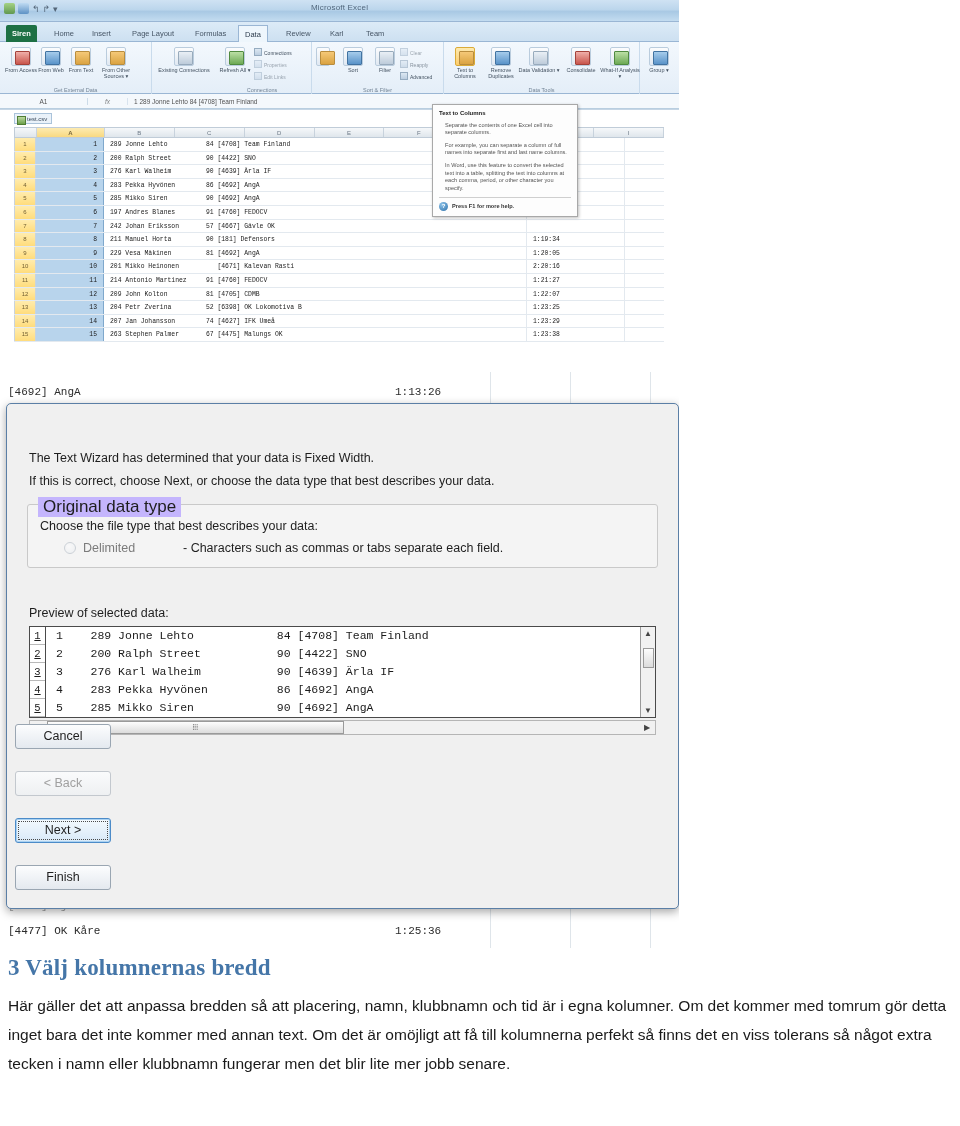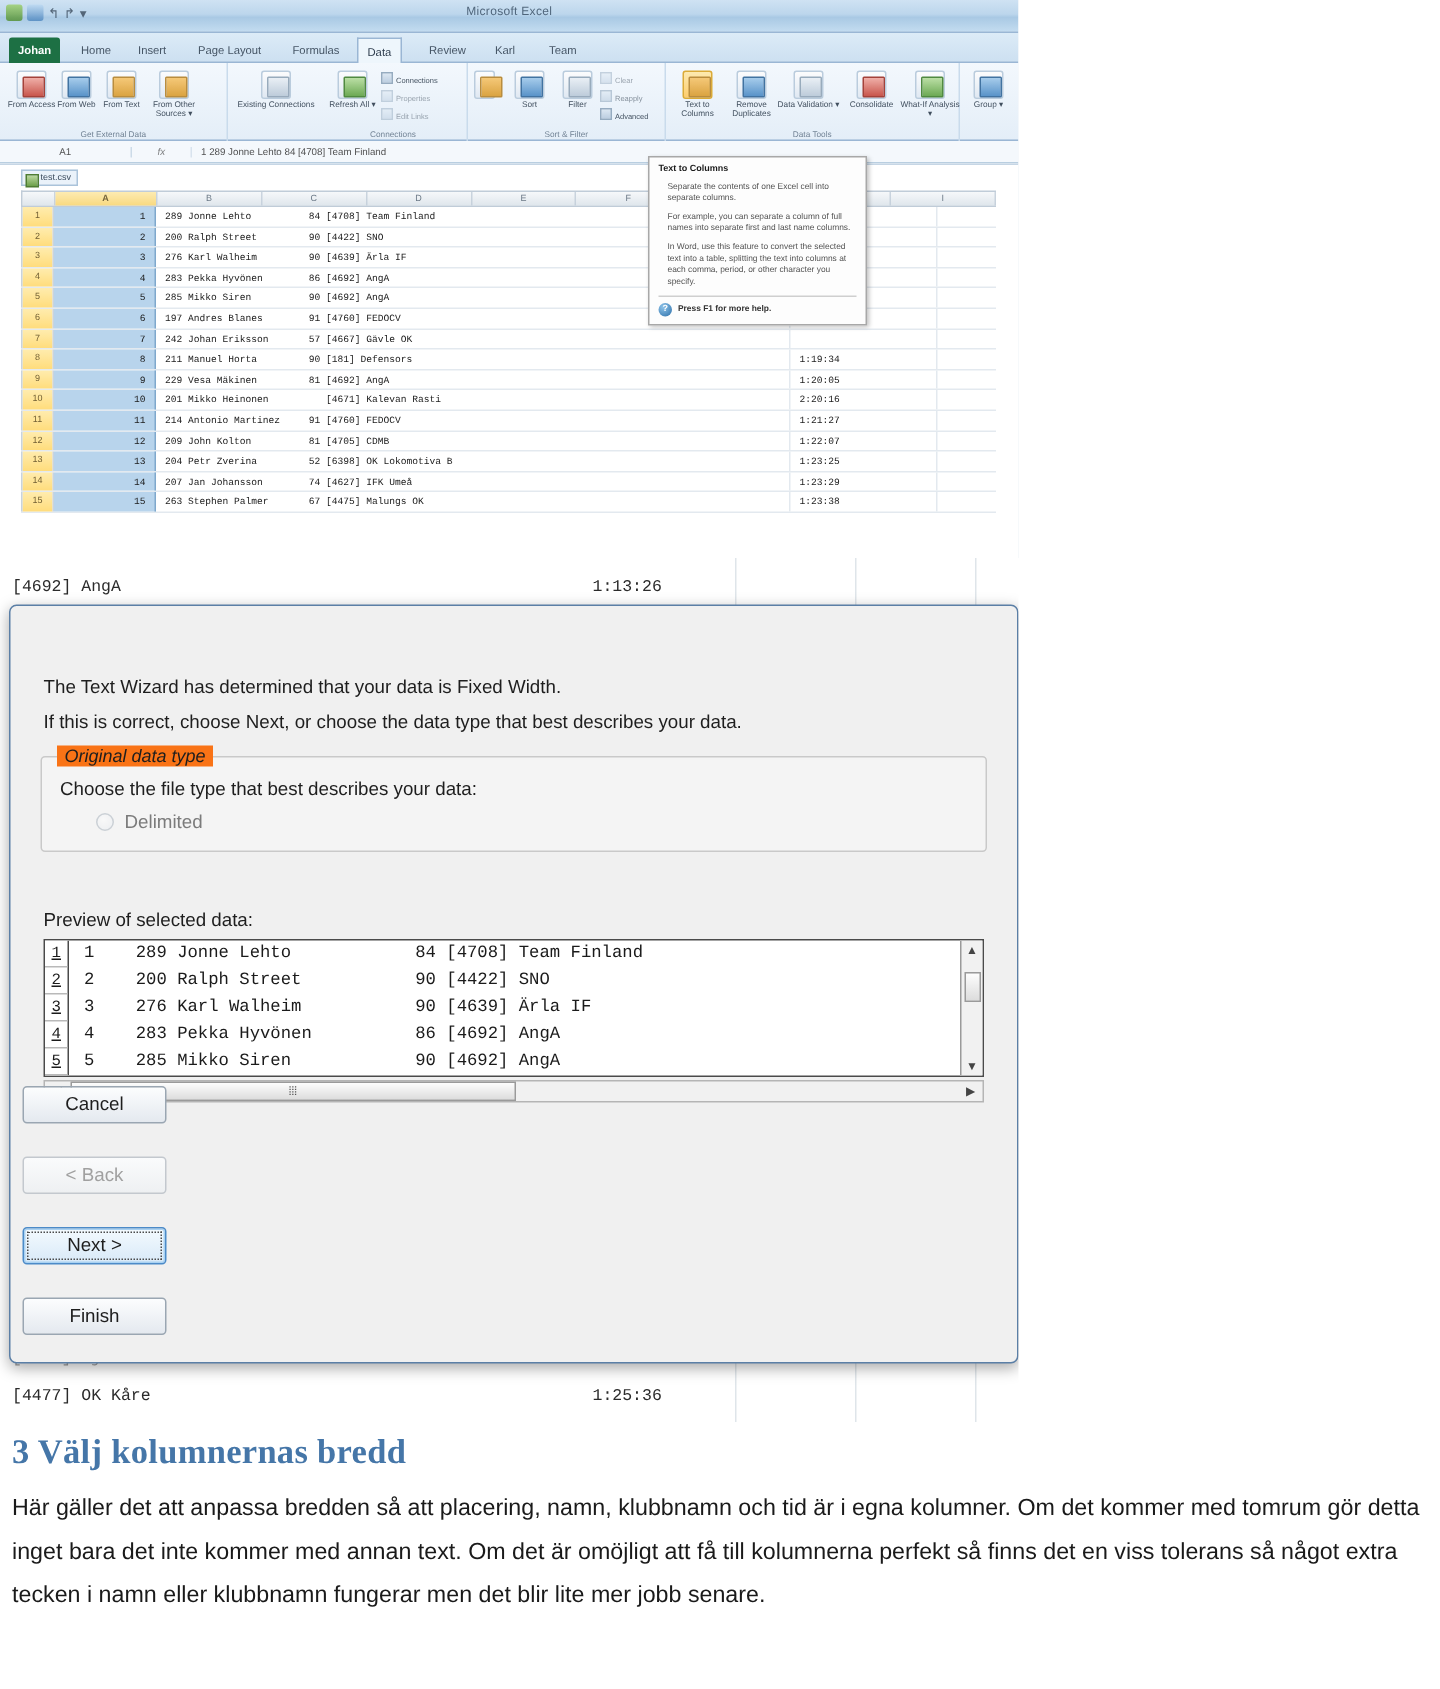--- a/index.html
+++ b/index.html
@@ -183,22 +183,22 @@
   }
   .dlg-body { position:absolute; left:8px; top:38px; right:8px; bottom:8px; }
 
   .dlg-line { font-size:12.5px; color:#1e1e1e; margin:9px 0 0 14px; }
 
   .groupbox {
     margin:16px 12px 0 12px; border:1px solid #c9c9c9; border-radius:3px;
     background:#f4f4f4; position:relative; padding:14px 12px 12px;
   }
   .groupbox > .legend {
-    position:absolute; top:-8px; left:10px; background:#f97316; padding:0 5px;
-    font-size:12px; color:#1e1e1e;font-style:italic;
+    position:absolute; top:-8px; left:10px; background:#c4b5fd; padding:0 5px;
+    font-size:17px; color:#1e1e1e;
   }
   .gb-prompt { font-size:12.5px; color:#1e1e1e; margin-bottom:8px; }
   .radio-row { display:flex; align-items:center; margin:5px 0 0 24px; font-size:12.5px; color:#1e1e1e; }
   .radio {
     width:12px; height:12px; border-radius:50%; border:1px solid #9aa6b2;
     background:radial-gradient(circle at 40% 35%,#ffffff,#e3e8ee);
     margin-right:7px; position:relative; flex:none;
   }
   .radio.checked::after {
     content:""; position:absolute; left:3px; top:3px; width:6px; height:6px;
@@ -288,21 +288,21 @@
         <span class="sq" style="background:linear-gradient(#9ccf6a,#4e8c2b);"></span>
         <span class="sq" style="background:linear-gradient(#bcd9f2,#4a84bd);"></span>
         <span>↰</span>
         <span>↱</span>
         <span>▾</span>
       </div>
       <div class="title-text">Microsoft Excel</div>
     </div>
 
     <div class="tabstrip">
-      <div class="tab file" style="left:6px;">Johan</div>
+      <div class="tab file" style="left:6px;">Siren</div>
       <div class="tab" style="left:48px;">Home</div>
       <div class="tab" style="left:86px;">Insert</div>
       <div class="tab" style="left:126px;">Page Layout</div>
       <div class="tab" style="left:189px;">Formulas</div>
       <div class="tab active" style="left:238px;">Data</div>
       <div class="tab" style="left:280px;">Review</div>
       <div class="tab" style="left:324px;">Karl</div>
       <div class="tab" style="left:360px;">Team</div>
     </div>
 
@@ -579,20 +579,21 @@
       <div class="dlg-line">The Text Wizard has determined that your data is Fixed Width.</div>
       <div class="dlg-line">If this is correct, choose Next, or choose the data type that best describes your data.</div>
 
       <div class="groupbox">
         <div class="legend">Original data type</div>
         <div class="gb-prompt">Choose the file type that best describes your data:</div>
 
         <div class="radio-row">
           <span class="radio disabled"></span>
           <span class="rlabel dim">Delimited</span>
+          <span class="rdesc">- Characters such as commas or tabs separate each field.</span>
         </div>
 
       </div>
 
       <div class="preview-label">Preview of selected data:</div>
 
       <div class="preview-box">
         <div class="pv-gutter">
           <div>1</div>
           <div>2</div>

